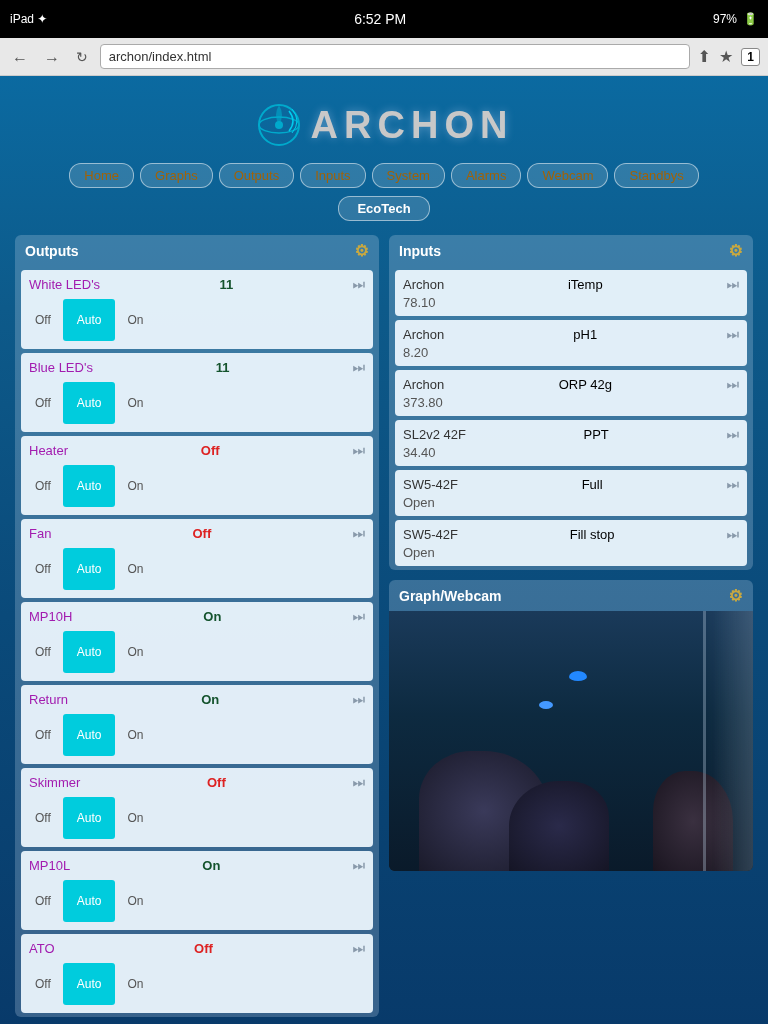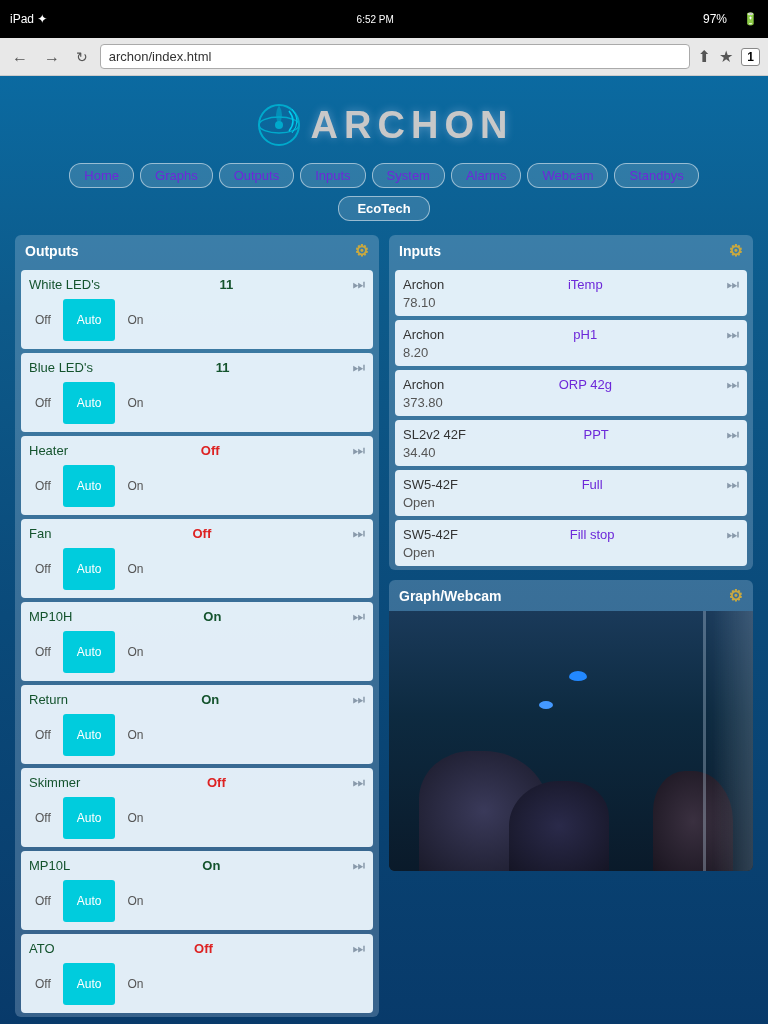--- a/index.html
+++ b/index.html
@@ -16,22 +16,22 @@
       background: #000;
       color: #fff;
       display: flex;
       justify-content: space-between;
       align-items: center;
       padding: 4px 10px;
       font-size: 12px;
       height: 38px;
     }
     .status-bar-left { display: flex; gap: 6px; align-items: center; }
-    .status-bar-center { font-size: 10px; font-weight: 500; }
-    .status-bar-right { display: flex; gap: 16px; align-items: center; }
+    .status-bar-center { font-size: 14px; font-weight: 500; }
+    .status-bar-right { display: flex; gap: 6px; align-items: center; }
 
     
     .browser-chrome {
       background: #e8e8e8;
       padding: 6px 8px;
       display: flex;
       align-items: center;
       gap: 8px;
       border-bottom: 1px solid #ccc;
     }
@@ -108,21 +108,21 @@
       justify-content: center;
       gap: 6px;
       margin-bottom: 8px;
       flex-wrap: wrap;
     }
     .nav-btn-item {
       background: rgba(255,255,255,0.15);
       border: 1px solid rgba(255,255,255,0.5);
       border-radius: 12px;
       padding: 4px 14px;
-      color: #6d28d9;
+      color: #a16207;
       font-size: 13px;
       cursor: pointer;
       text-decoration: none;
     }
 
     .nav-bar-sub {
       display: flex;
       justify-content: center;
       margin-bottom: 14px;
       font-weight: bold;
@@ -169,21 +169,21 @@
       padding: 6px 8px 8px;
     }
     .output-card-top {
       display: flex;
       justify-content: space-between;
       align-items: center;
       margin-bottom: 6px;
     }
     .output-name {
       font-size: 13px;
-      color: #14532d;
+      color: #a21caf;
       font-weight: 500;
     }
     .output-status-green { color: #14532d; font-weight: bold; font-size: 13px; }
     .output-status-red { color: #dd2222; font-weight: bold; font-size: 13px; }
     .output-controls {
       display: flex;
       align-items: center;
       gap: 6px;
     }
     .ctrl-btn {
@@ -211,21 +211,21 @@
       margin: 4px 6px;
       border-radius: 4px;
       padding: 6px 8px;
     }
     .input-card-top {
       display: flex;
       justify-content: space-between;
       align-items: center;
     }
     .input-device { font-size: 13px; color: #333; font-weight: 500; }
-    .input-name { font-size: 13px; color: #6d28d9; }
+    .input-name { font-size: 13px; color: #000000; }
     .input-value { font-size: 13px; color: #555; padding-top: 2px; }
 
     
     .graph-panel {
       background: rgba(200, 220, 240, 0.25);
       border-radius: 6px;
       overflow: hidden;
       margin-top: 10px;
     }
     .graph-header {

